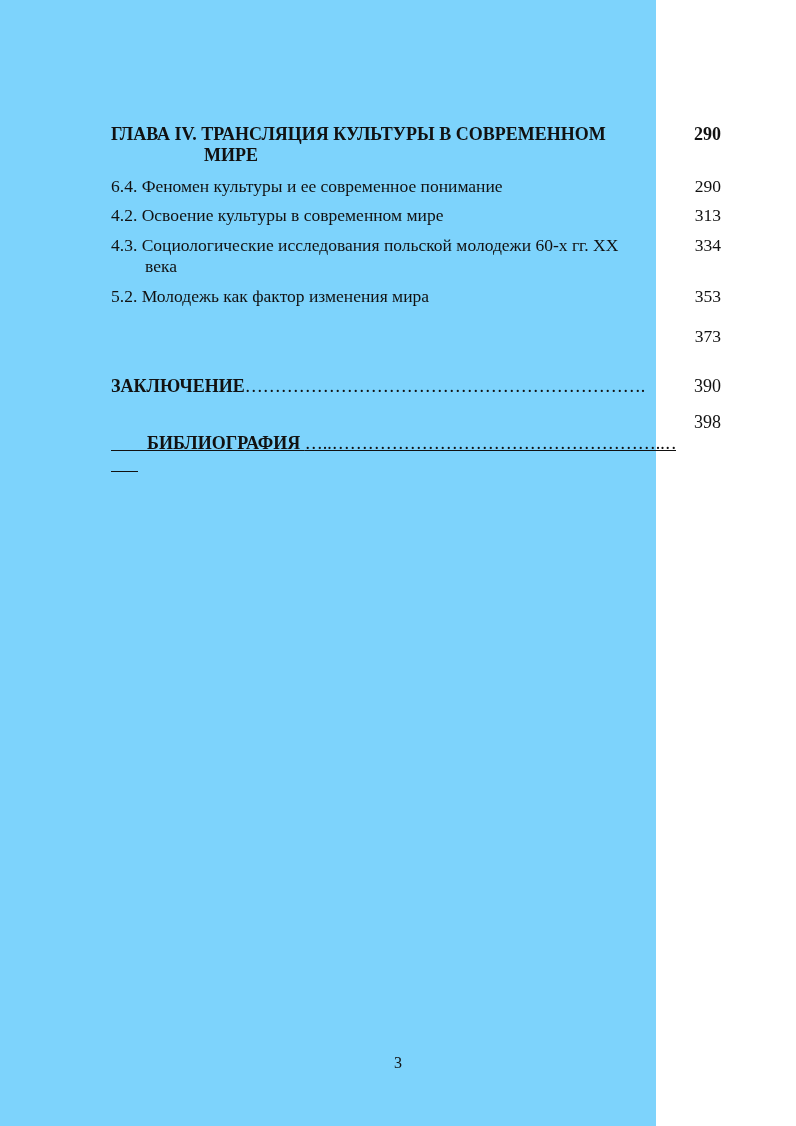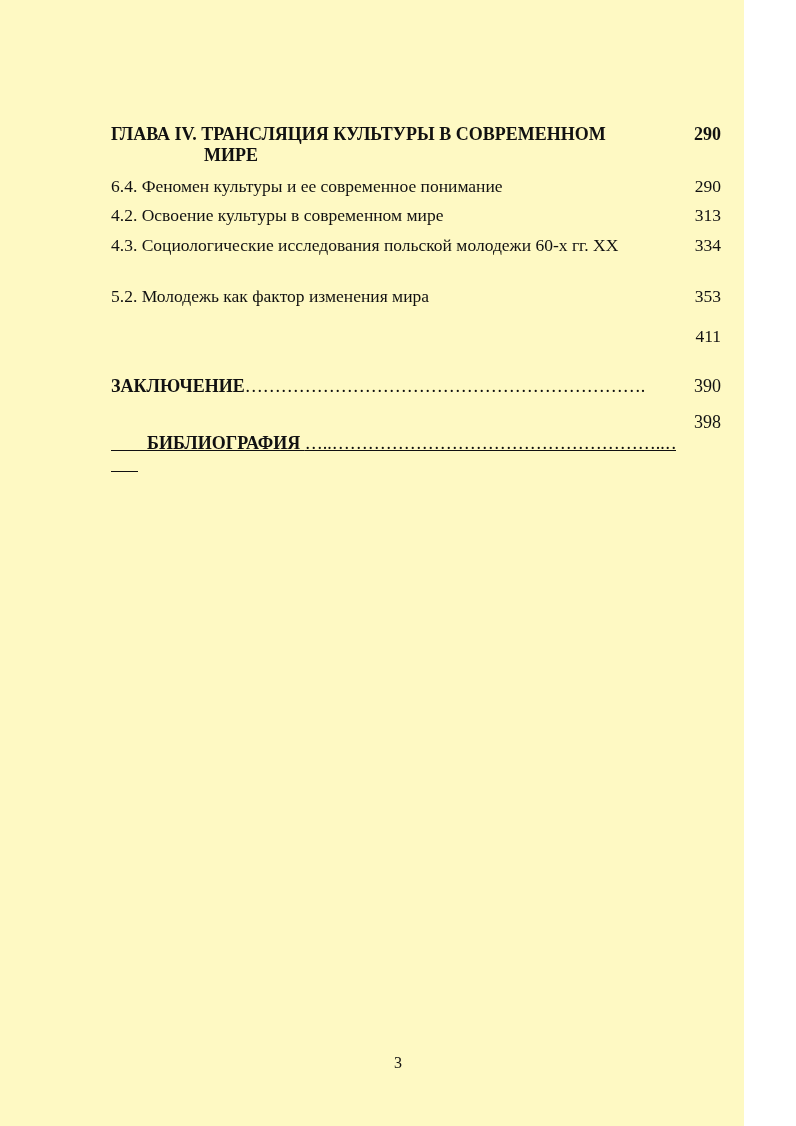--- a/index.html
+++ b/index.html
@@ -1,21 +1,21 @@
 <!DOCTYPE html>
 <html><head>
   <meta charset="utf-8">
   <style>
     html, body { margin: 0; padding: 0; background: #ffffff; }
     body {
       width: 796px; height: 1126px; position: relative; overflow: hidden;
       font-family: "Liberation Serif", "DejaVu Serif", serif;
       color: #111111;
     }
-    .page { position: absolute; left: 0; top: 0; width: 744px; height: 1126px; background: #fef9c3; }
+    .page { position: absolute; left: 0; top: 0; width: 656px; height: 1126px; background: #7dd3fc; }
     .toc { position: absolute; left: 111px; top: 124px; width: 610px; }
     .row { position: absolute; left: 0; width: 610px; font-size: 17.5px; line-height: 21px; }
     .row .title { position: absolute; left: 0; width: 560px; }
     .row .page-num { position: absolute; right: 0; top: 0; text-align: left; }
     .row.bold { font-weight: bold; font-size: 18px; }
     .cont { display: block; }
     .cont.ch { padding-left: 93px; }
     .cont.sec { padding-left: 34px; }
     .dots { letter-spacing: 0px; }
     .footer-num { position: absolute; left: 0; width: 796px; top: 1054px; text-align: center; font-size: 16px; }
@@ -44,35 +44,36 @@
     <div class="row" style="top:81px;">
       <div class="title">
         <span class="cont">4.2. Освоение культуры в современном мире</span>
       </div>
       <span class="page-num">313</span>
     </div>
 
     <div class="row" style="top:111px;">
       <div class="title">
         <span class="cont">4.3. Социологические исследования польской молодежи 60-х гг. XX</span>
+        <span class="cont sec">века</span>
       </div>
       <span class="page-num">334</span>
     </div>
 
     <div class="row" style="top:162px;">
       <div class="title">
         <span class="cont">5.2. Молодежь как фактор изменения мира</span>
       </div>
       <span class="page-num">353</span>
     </div>
 
     <div class="row" style="top:202px;">
       <div class="title">
       </div>
-      <span class="page-num">411</span>
+      <span class="page-num">373</span>
     </div>
 
     <div class="row bold" style="top:252px;">
       <div class="title" style="width:565px; white-space:nowrap; overflow:hidden;">
         <span>ЗАКЛЮЧЕНИЕ</span><span class="dots" style="font-weight:normal;">………………………………………………………….</span>
       </div>
       <span class="page-num" style="font-weight:normal;">390</span>
     </div>
 
     <div class="row bold" style="top:288px;">

